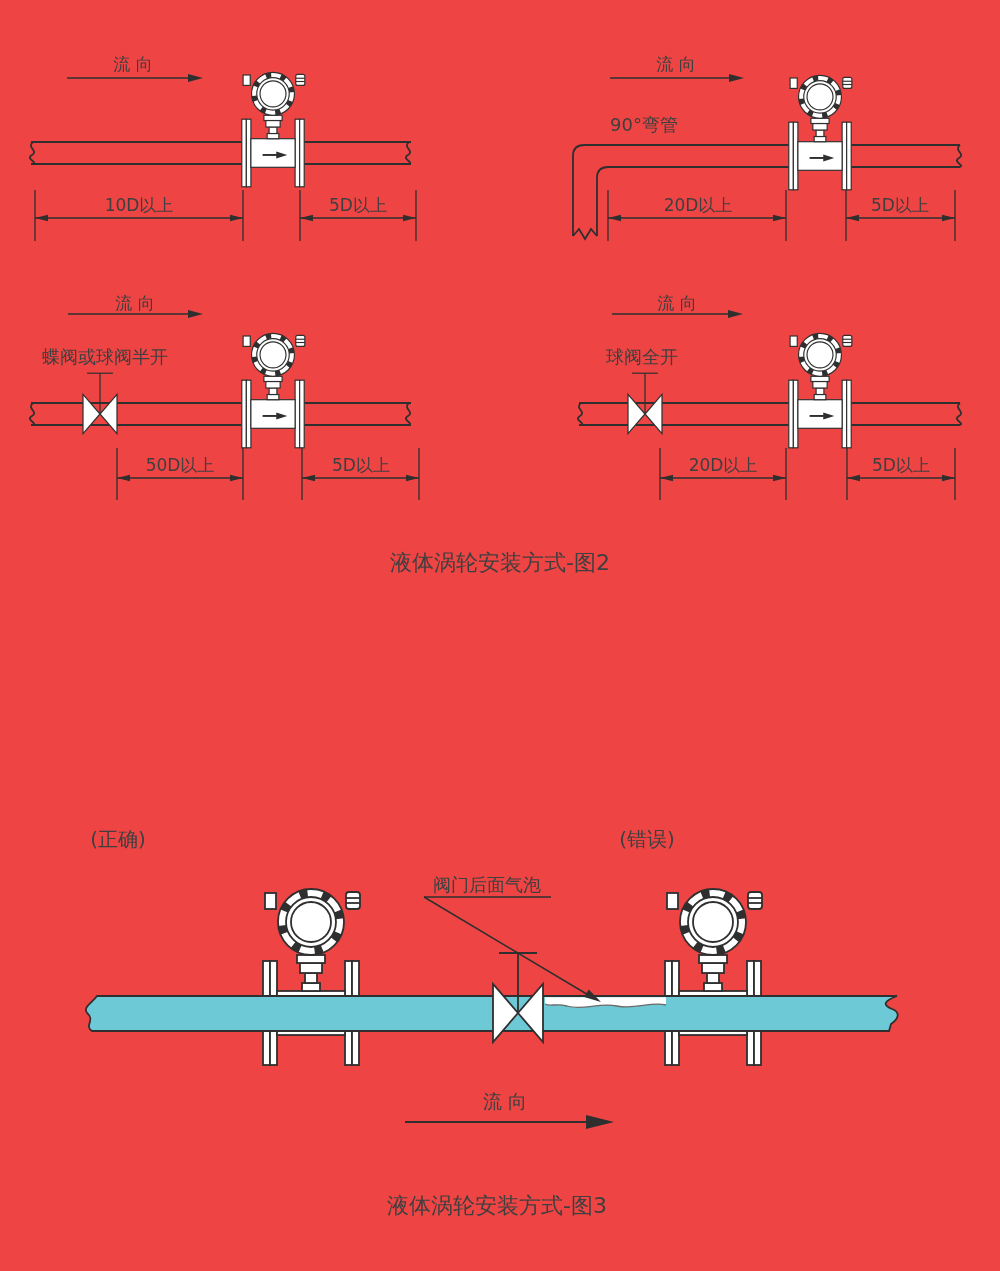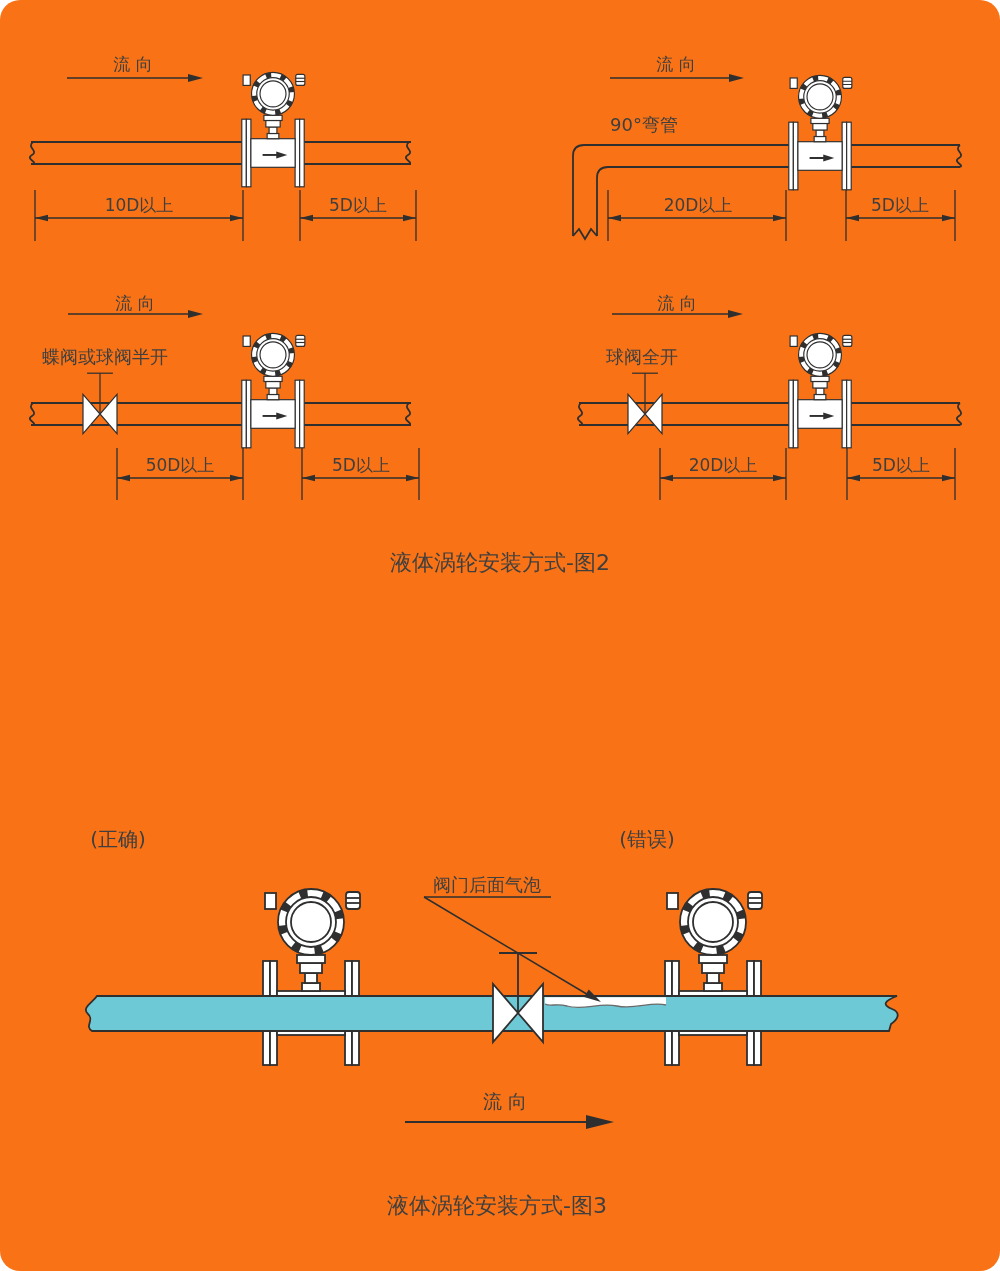--- a/index.html
+++ b/index.html
@@ -1,16 +1,16 @@
 <!DOCTYPE html>
 <html><head>
 <meta charset="utf-8">
 <style>
   html,body{margin:0;padding:0;background:#ffffff;}
-  #page{position:relative;width:1000px;height:1271px;background:#f97316;overflow:hidden;border-radius:20px;}
+  #page{position:relative;width:1000px;height:1271px;background:#ef4444;overflow:hidden;}
   svg text{
     font-family:"DejaVu Sans","Liberation Sans",sans-serif;
     fill:#3f3f3f;stroke:none;
   }
   .flow{font-size:17px;}
   .dim{font-size:17px;}
   .note{font-size:18px;}
   .tag{font-size:20px;}
   .ann{font-size:18px;}
   .flow3{font-size:19px;}

